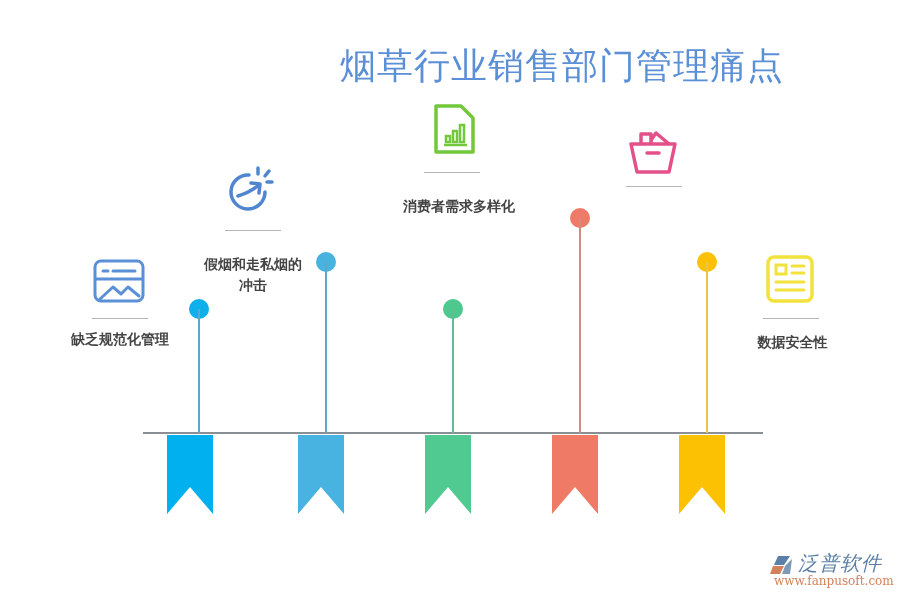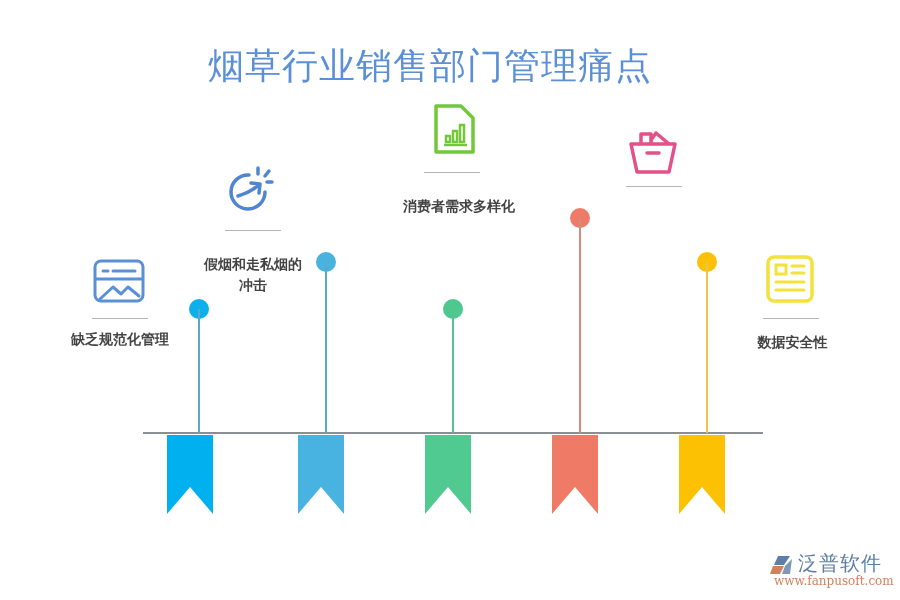--- a/index.html
+++ b/index.html
@@ -2,22 +2,22 @@
 <html><head>
 <meta charset="utf-8">
 <style>
   html, body { margin: 0; padding: 0; }
   body {
     width: 900px; height: 600px; position: relative; overflow: hidden;
     background: #ffffff;
     font-family: "DejaVu Sans", "Liberation Sans", sans-serif;
   }
   .title {
-    position: absolute; left: 0; top: 44px; width: 784px; text-align: center;
-    font-size: 36px; color: #5b8fd6; letter-spacing: 1px; line-height: 44px; padding-left: 38px;
+    position: absolute; left: 0; top: 44px; width: 784px; text-align: right;
+    font-size: 36px; color: #5b8fd6; letter-spacing: 1px; line-height: 44px;
   }
   .baseline {
     position: absolute; left: 143px; top: 432px; width: 620px; height: 2px;
     background: #8a8f93;
   }
   .stem { position: absolute; width: 2px; }
   .pin { position: absolute; width: 20px; height: 20px; border-radius: 50%; }
   .banner { position: absolute; top: 435px; width: 46px; height: 79px; }
   .banner svg { display: block; }
   .item-icon { position: absolute; width: 56px; height: 52px; }
@@ -25,21 +25,21 @@
   .item-label {
     position: absolute; font-size: 14px; font-weight: bold; color: #444444;
     text-align: center; line-height: 21px; white-space: nowrap;
   }
   .logo {
     position: absolute; left: 770px; top: 550px; width: 125px; height: 40px;
   }
   .logo-mark { position: absolute; left: 0; top: 4px; width: 26px; height: 22px; }
   .logo-name {
     position: absolute; left: 28px; top: 0px; font-size: 20px; color: #5b7fa6;
-    letter-spacing: 1px; line-height: 26px;
+    letter-spacing: 1px; line-height: 26px; font-style: italic;
   }
   .logo-url {
     position: absolute; left: 4px; top: 24px; font-size: 12px; color: #d2825b;
     font-family: "DejaVu Serif", "Liberation Serif", serif; line-height: 14px;
   }
 </style>
 </head>
 <body>
 
 <div class="title">烟草行业销售部门管理痛点</div>

